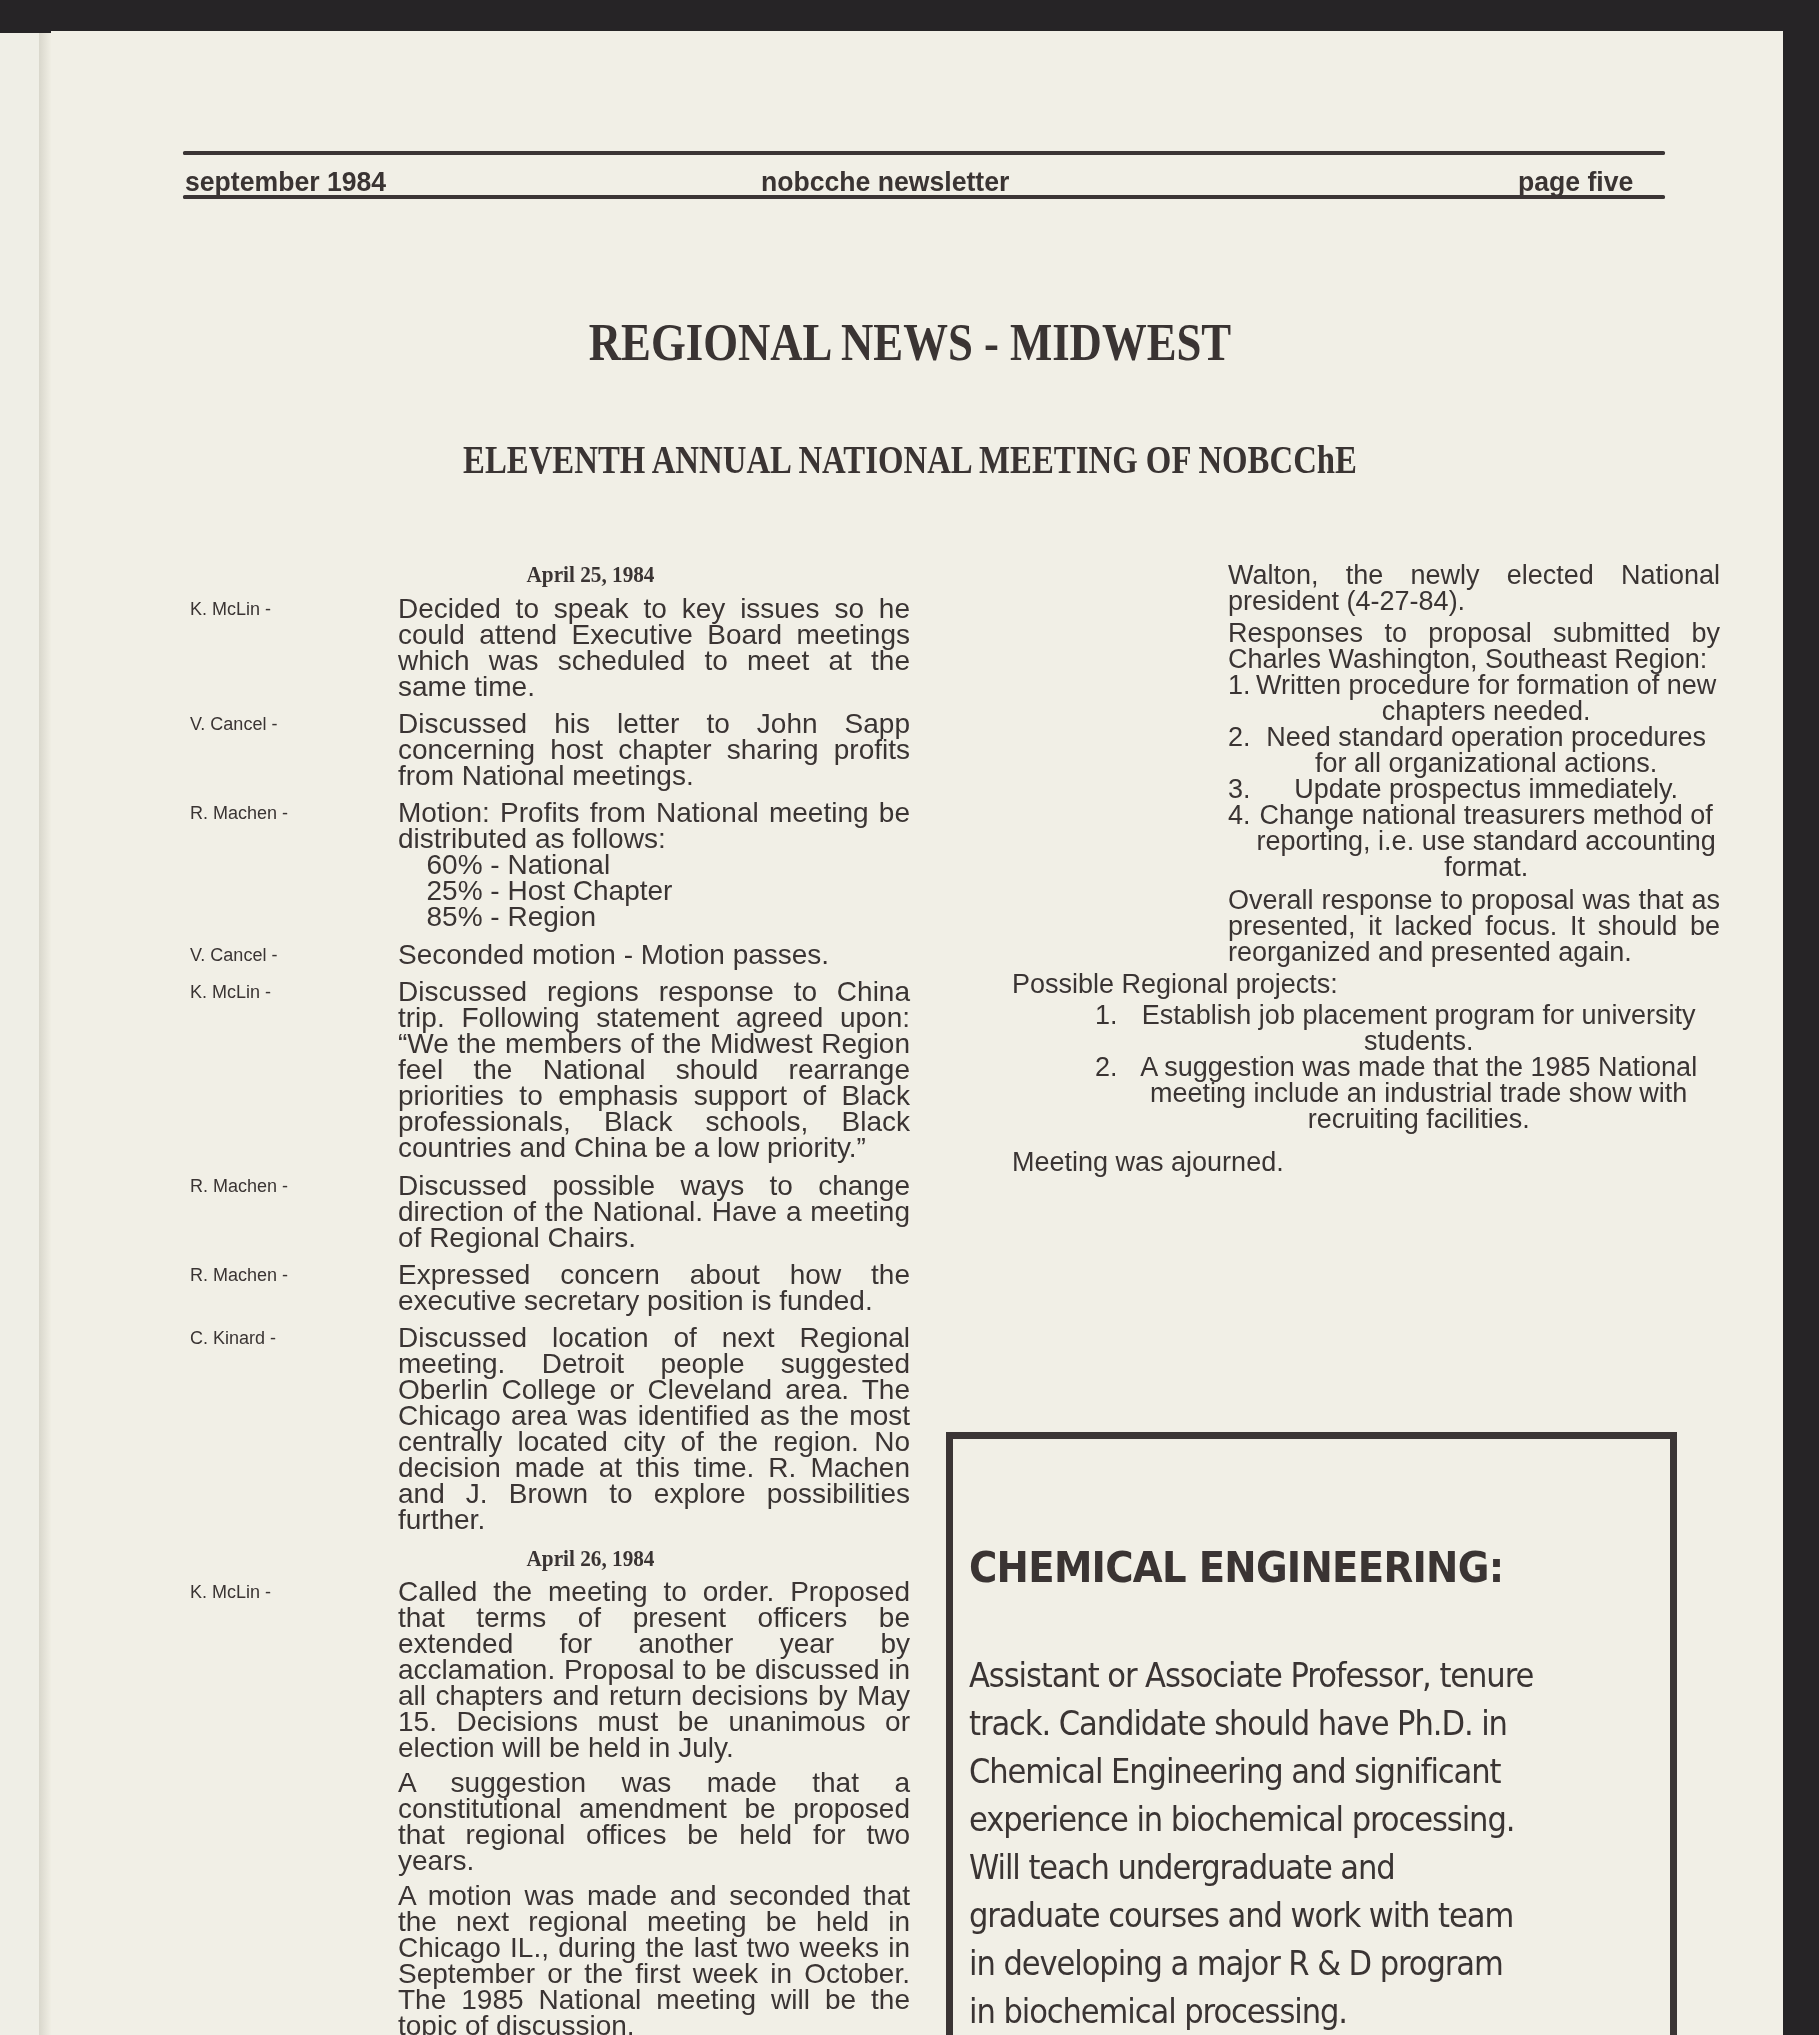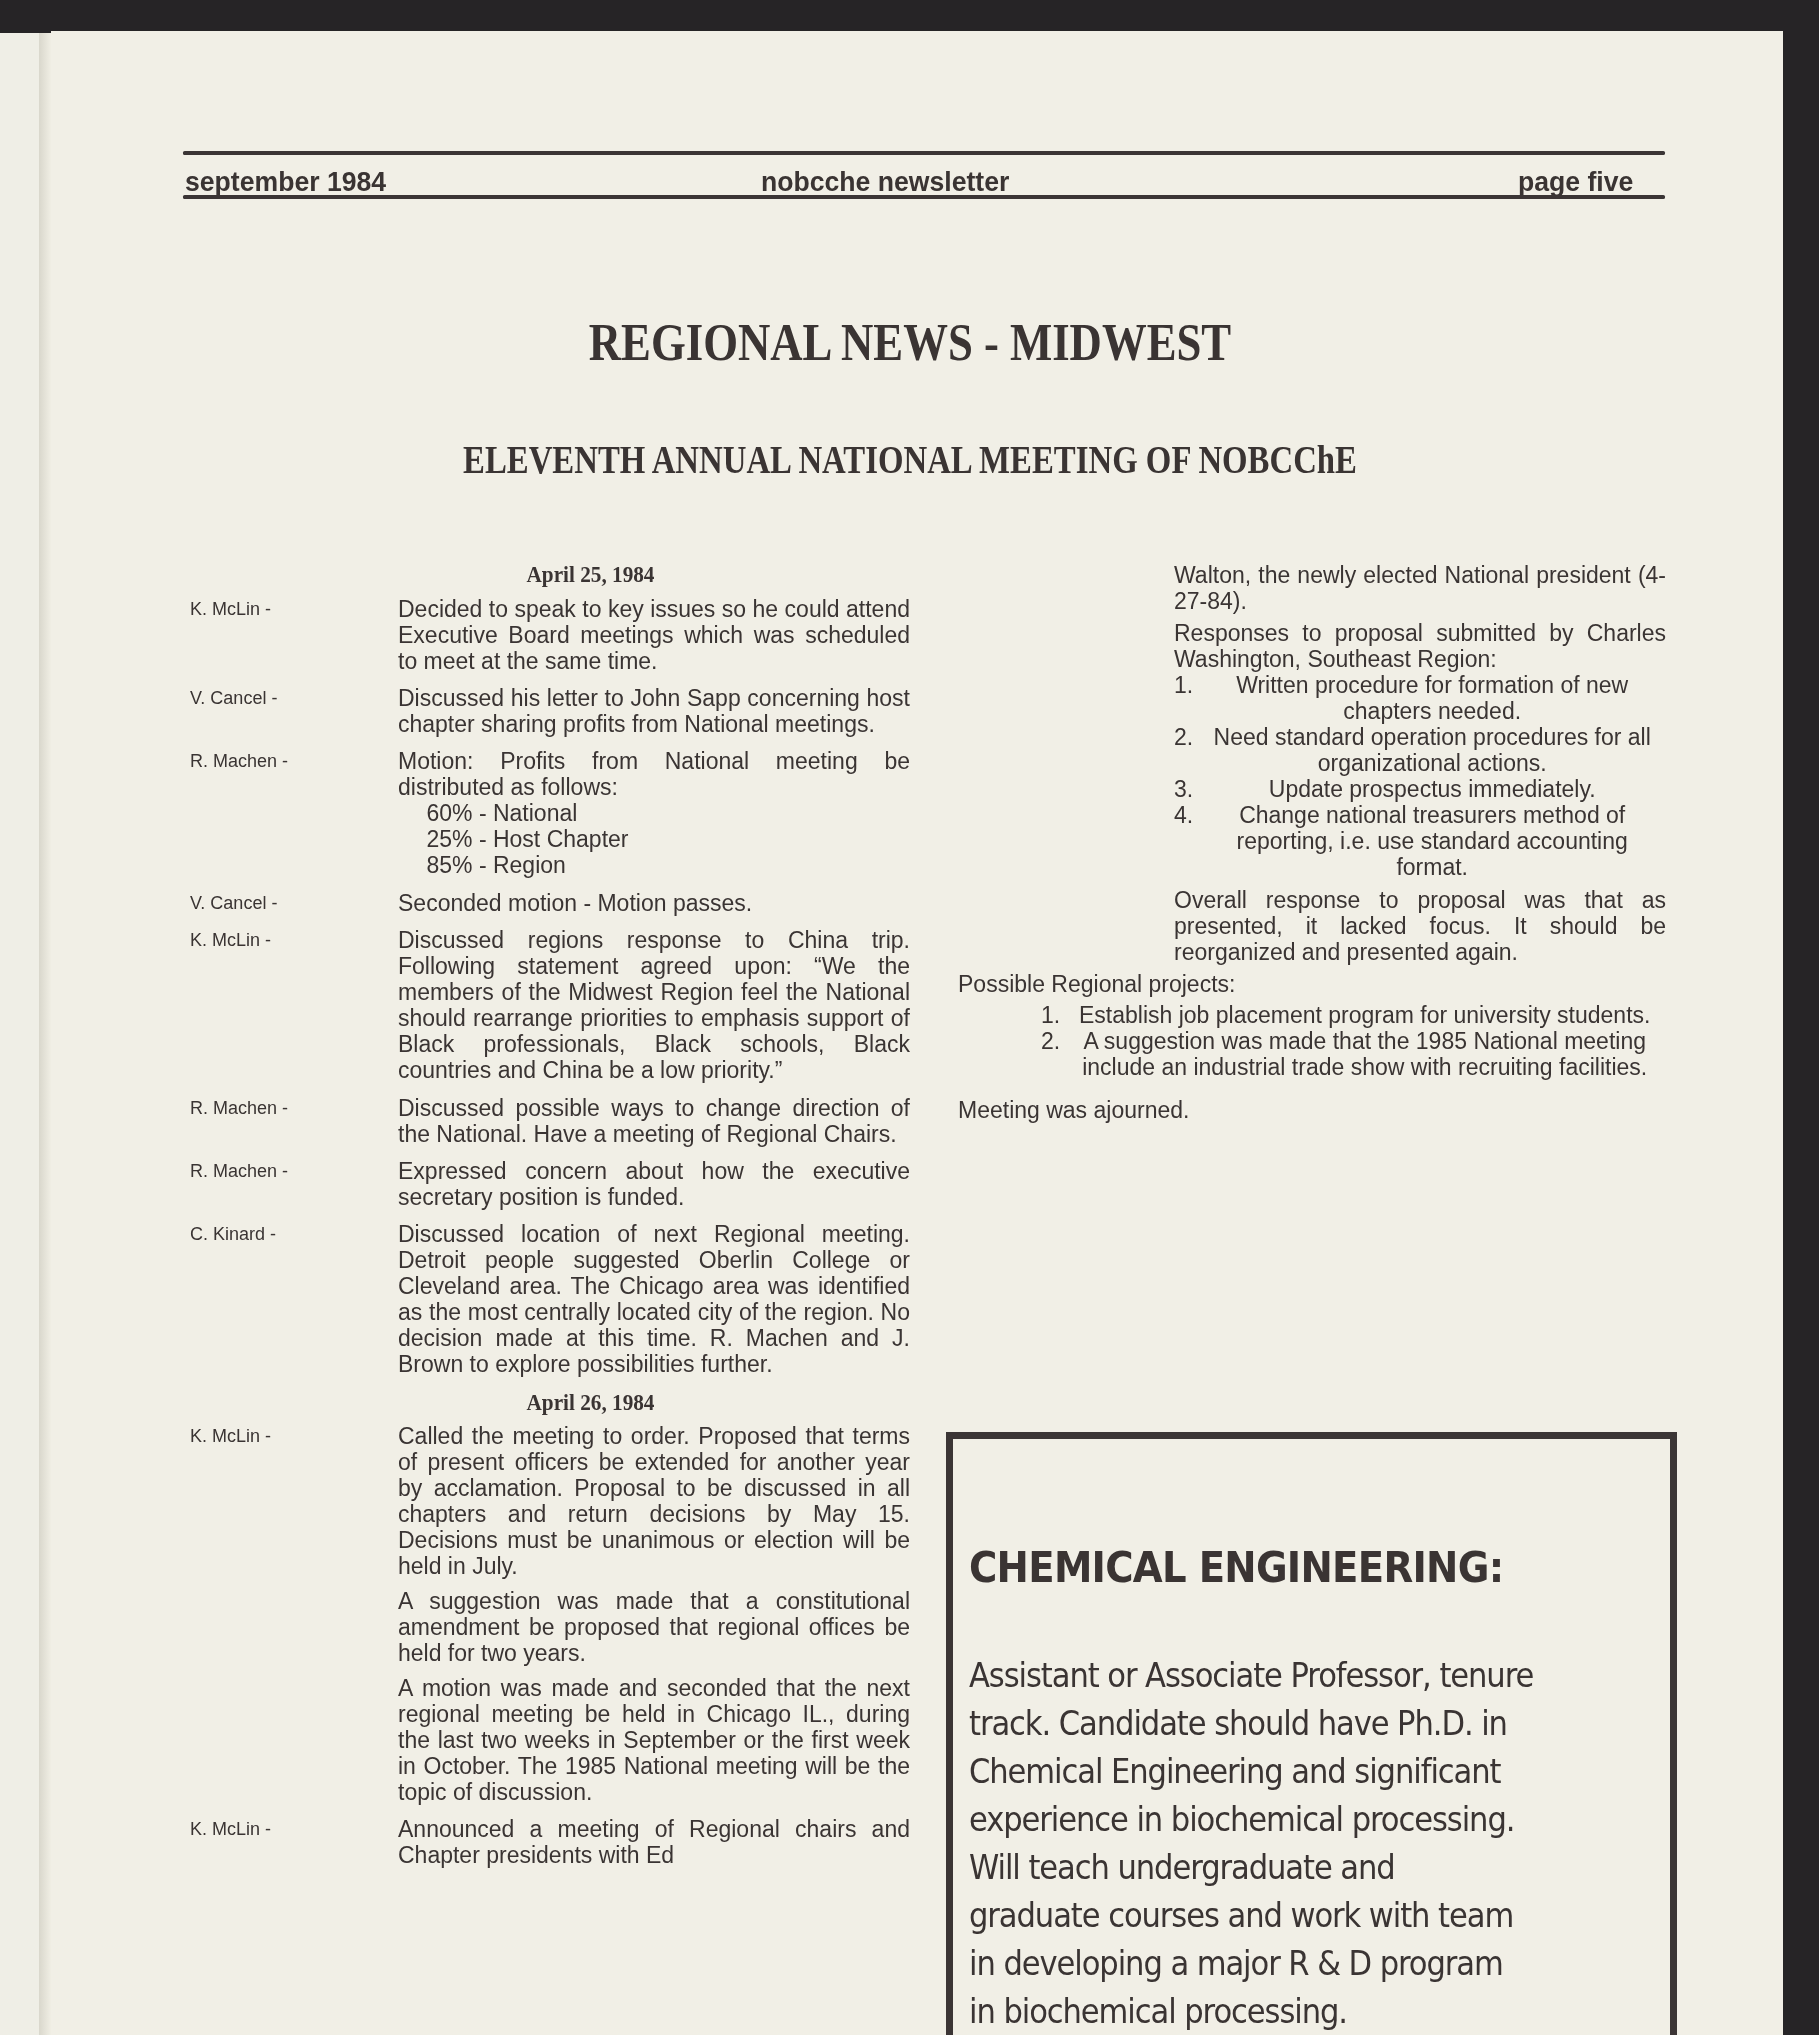--- a/index.html
+++ b/index.html
@@ -38,26 +38,26 @@
   .t2 { top:436px; font-size:40px; transform:scaleX(0.82); }
 
   .col-left { position:absolute; left:190px; top:558px; width:720px; }
   .date {
     font-family:"Liberation Serif", serif; font-weight:bold; font-size:23.6px;
     text-align:center; padding-left:90px; margin:3.3px 0 7.3px;
     transform:scaleX(0.9);
   }
   .entry { display:flex; margin-bottom:11.4px; }
   .name { width:208px; flex:none; font-size:18px; line-height:26px; }
-  .text { flex:1; font-size:23px; line-height:26px; text-align:justify; }
+  .text { flex:1; font-size:28px; line-height:26px; text-align:justify; }
   .text p { margin:0 0 9px; }
   .text p:last-child { margin:0; }
   .indent { padding-left:28.5px; }
 
-  .col-right { position:absolute; left:958px; top:562px; width:708px; font-size:23px; line-height:26px; }
+  .col-right { position:absolute; left:1012px; top:562px; width:708px; font-size:27px; line-height:26px; }
   .col-right .inner { padding-left:216px; text-align:justify; }
   .col-right p { margin:0 0 5.7px; }
   .numitem { display:flex; }
   .numitem .n { width:24.4px; flex:none; }
   .numitem .b { flex:1;text-align:center; }
   .proj-head { margin:0; }
   .proj { padding-left:83px; }
   .proj .numitem .n { width:22.4px; }
 
   .ad {

